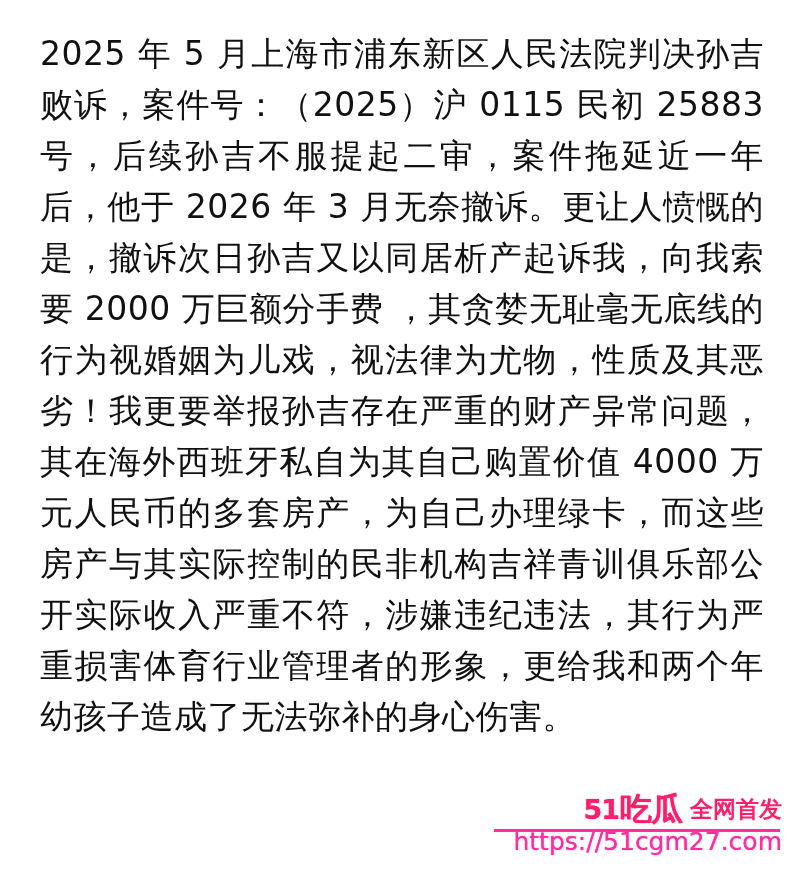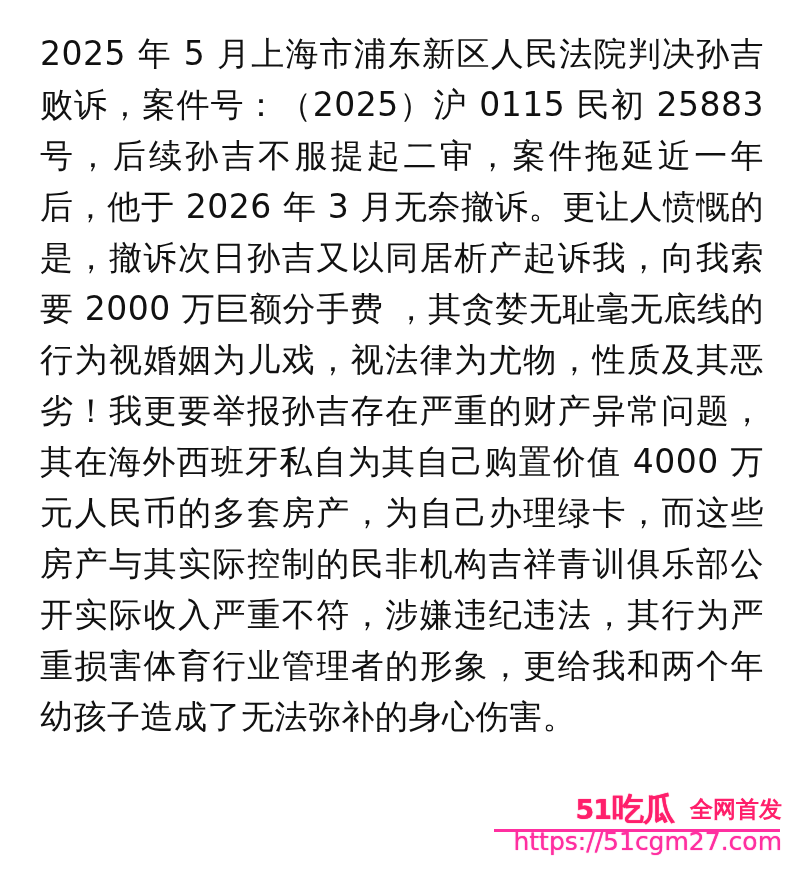--- a/index.html
+++ b/index.html
@@ -71,21 +71,20 @@
     font-size: 32px;
     margin-left: 1px;
     color: #ff1f6b;
   }
   .wm-tag {
     font-size: 23px;
     font-weight: bold;
     color: #ff1f6b;
     line-height: 1;
     letter-spacing: 0px;
-    margin-left: 8px;
   }
   .wm-url {
     margin-top: 4px;
     font-family: "DejaVu Sans", "Liberation Sans", sans-serif;
     font-weight: normal;
     font-size: 25px;
     color: #ff2fa0;
     line-height: 1.1;
     letter-spacing: 0px;
     text-shadow: 0 0 1px #ff2fa0;

